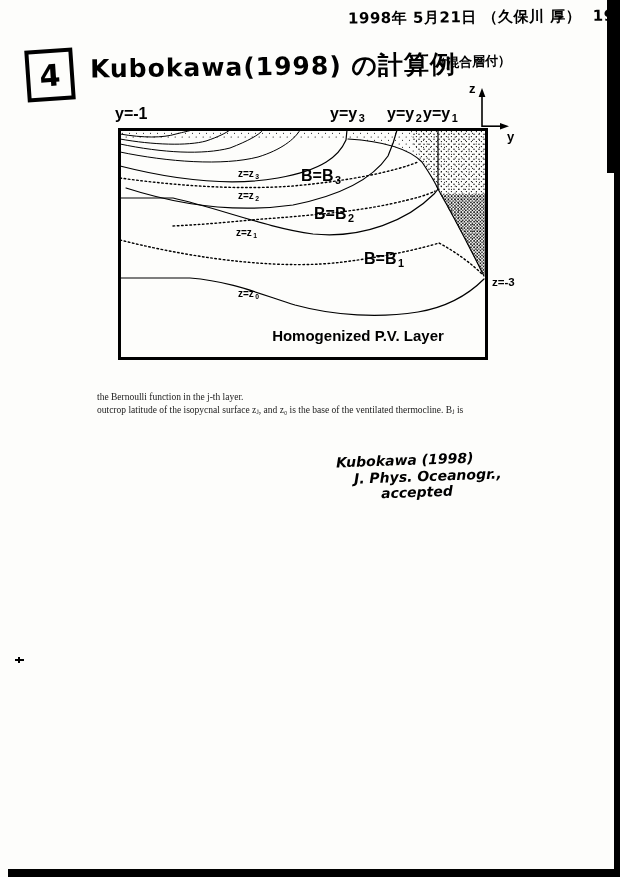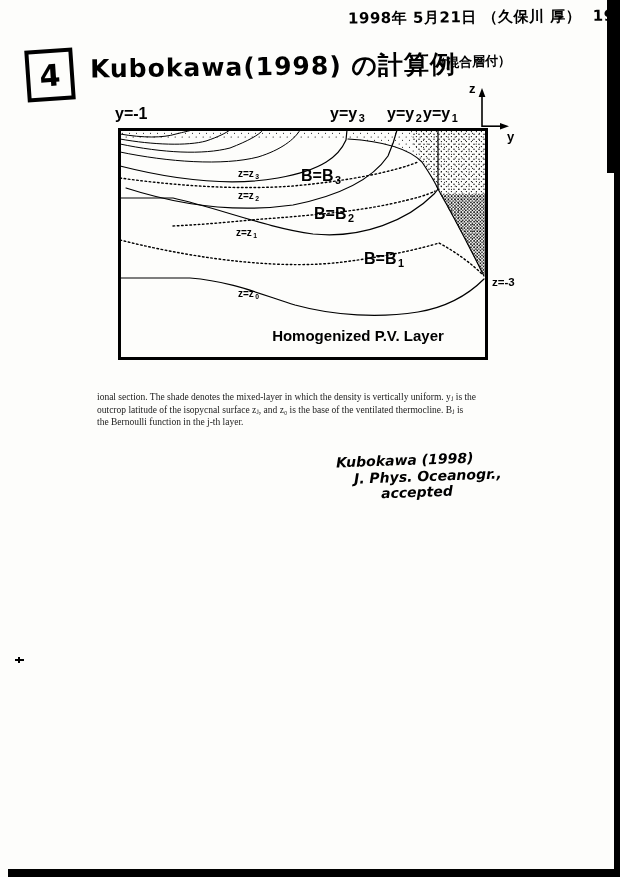--- a/index.html
+++ b/index.html
@@ -130,23 +130,22 @@
     <div class="lbl b" style="left:246px;top:123px;">
       <span>B=B</span><span class="sub">1</span>
     </div>
     <div class="lbl" style="left:120px;top:161px;">
       <span>z=z</span><span class="sub">0</span>
     </div>
     <div class="lbl region-lbl">Homogenized P.V. Layer</div>
   </div>
 
   <div class="abs caption">
-    <div class="cap-line indent">ional section. The shade denotes the mixed-layer in which the density is vertically uniform. yⱼ is the</div>
+    <div class="cap-line indent">the Bernoulli function in the j-th layer.</div>
     <div class="cap-line indent">outcrop latitude of the isopycnal surface zⱼ, and z₀ is the base of the ventilated thermocline. Bⱼ is</div>
-    <div class="cap-line indent">the Bernoulli function in the j-th layer.</div>
   </div>
 
   <div class="abs hand cite" style="left:336px;top:452px;">Kubokawa (1998)</div>
   <div class="abs hand cite" style="left:354px;top:468px;">J. Phys. Oceanogr.,</div>
   <div class="abs hand cite" style="left:381px;top:484px;">accepted</div>
 
   <div class="abs edge" style="left:15px;top:659px;width:9px;height:2px;"></div>
   <div class="abs edge" style="left:18px;top:657px;width:2px;height:6px;"></div>
 
   <div class="abs edge" style="left:614px;top:0;width:6px;height:877px;"></div>

